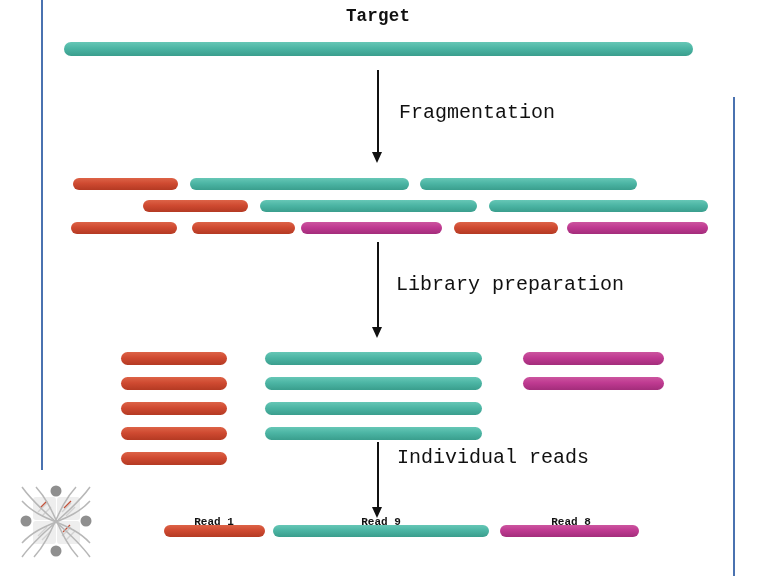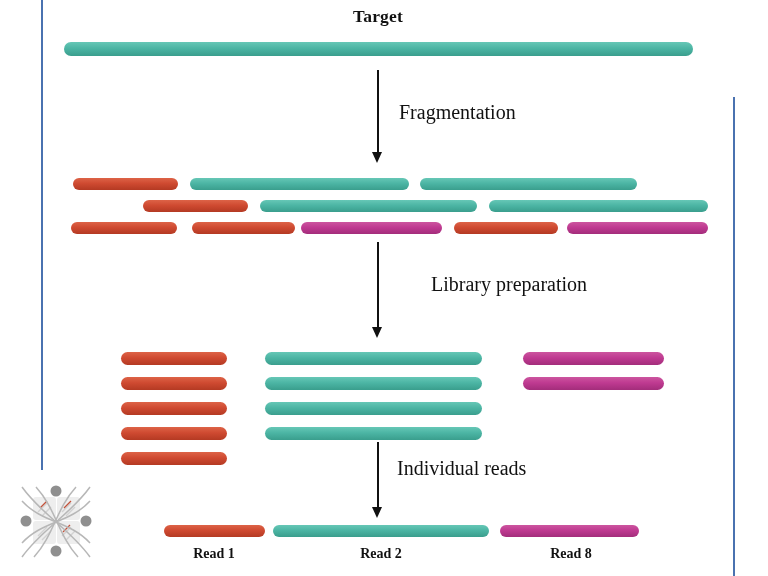--- a/index.html
+++ b/index.html
@@ -1,36 +1,36 @@
 <!DOCTYPE html>
 <html><head>
 <meta charset="utf-8">
 <style>
   html,body{margin:0;padding:0;background:#ffffff;}
   #stage{
     position:relative;width:768px;height:576px;background:#ffffff;overflow:hidden;
-    font-family:Liberation Serif, serif;color:#111;
+    font-family:Liberation Mono, monospace;color:#111;
   }
   .frame-line{position:absolute;width:2px;}
   #frame-left{left:41px;top:0;height:470px;}
   #frame-right{left:733px;top:97px;height:479px;}
   .bar{position:absolute;border-radius:999px;}
   #diagram-title{
     position:absolute;top:6px;left:378px;transform:translateX(-50%);
     font-weight:bold;font-size:17.5px;letter-spacing:.2px;white-space:nowrap;
   }
   .arrow-line{position:absolute;width:1.6px;background:#111;}
   .arrow-head{position:absolute;width:0;height:0;
     border-left:5px solid transparent;border-right:5px solid transparent;}
   .step-label{
     position:absolute;transform:translateY(-50%);font-size:20px;white-space:nowrap;
   }
   .read-label{
-    position:absolute;top:546px;transform:translateX(-50%);
-    font-weight:bold;font-size:14px;white-space:nowrap;
+    position:absolute;top:516px;transform:translateX(-50%);
+    font-weight:bold;font-size:11px;white-space:nowrap;
   }
   #read-label-1{left:214px;}
   #read-label-2{left:381px;}
   #read-label-3{left:571px;}
   #logo{position:absolute;left:16px;top:481px;width:80px;height:82px;}
 </style>
 </head>
 <body>
 
 <div id="stage">
@@ -67,28 +67,28 @@
       <div class="bar" style="left: 164px; top: 525px; width: 101px; height: 12px; background: linear-gradient(rgb(221, 99, 71) 0%, rgb(207, 74, 49) 45%, rgb(180, 58, 35) 100%);"></div>
       <div class="bar" style="left: 273px; top: 525px; width: 216px; height: 12px; background: linear-gradient(rgb(102, 199, 182) 0%, rgb(76, 181, 164) 45%, rgb(58, 158, 141) 100%);"></div>
       <div class="bar" style="left: 500px; top: 525px; width: 139px; height: 12px; background: linear-gradient(rgb(204, 85, 159) 0%, rgb(191, 58, 145) 45%, rgb(163, 45, 123) 100%);"></div>
     </div>
   <div id="arrows-layer">
       <div class="arrow-line" style="left: 377.2px; top: 70px; height: 84px; background: rgb(17, 17, 17);"></div>
       <div class="arrow-head" style="left: 372.2px; top: 152px; border-top: 11px solid rgb(17, 17, 17);"></div>
       <div class="step-label" style="left: 399px; top: 112px;">Fragmentation</div>
       <div class="arrow-line" style="left: 377.2px; top: 242px; height: 87px; background: rgb(17, 17, 17);"></div>
       <div class="arrow-head" style="left: 372.2px; top: 327px; border-top: 11px solid rgb(17, 17, 17);"></div>
-      <div class="step-label" style="left: 396px; top: 284px; margin-left: 35px;">Library preparation</div>
+      <div class="step-label" style="left: 396px; top: 284px;">Library preparation</div>
       <div class="arrow-line" style="left: 377.2px; top: 442px; height: 67px; background: rgb(17, 17, 17);"></div>
       <div class="arrow-head" style="left: 372.2px; top: 507px; border-top: 11px solid rgb(17, 17, 17);"></div>
-      <div class="step-label" style="left: 397px; top: 468px;">Individual reads</div>
+      <div class="step-label" style="left: 397px; top: 457px;">Individual reads</div>
     </div>
 
   <div id="read-label-1" class="read-label">Read 1</div>
-  <div id="read-label-2" class="read-label">Read 2</div>
+  <div id="read-label-2" class="read-label">Read 9</div>
   <div id="read-label-3" class="read-label">Read 8</div>
 
   <svg id="logo" viewBox="0 0 80 82" aria-hidden="true">
 
     <g fill="#eeeeee">
       <rect x="17" y="16" width="23" height="23" rx="3"></rect>
       <rect x="41" y="16" width="23" height="23" rx="3"></rect>
       <rect x="17" y="40" width="23" height="23" rx="3"></rect>
       <rect x="41" y="40" width="23" height="23" rx="3"></rect>
     </g>

